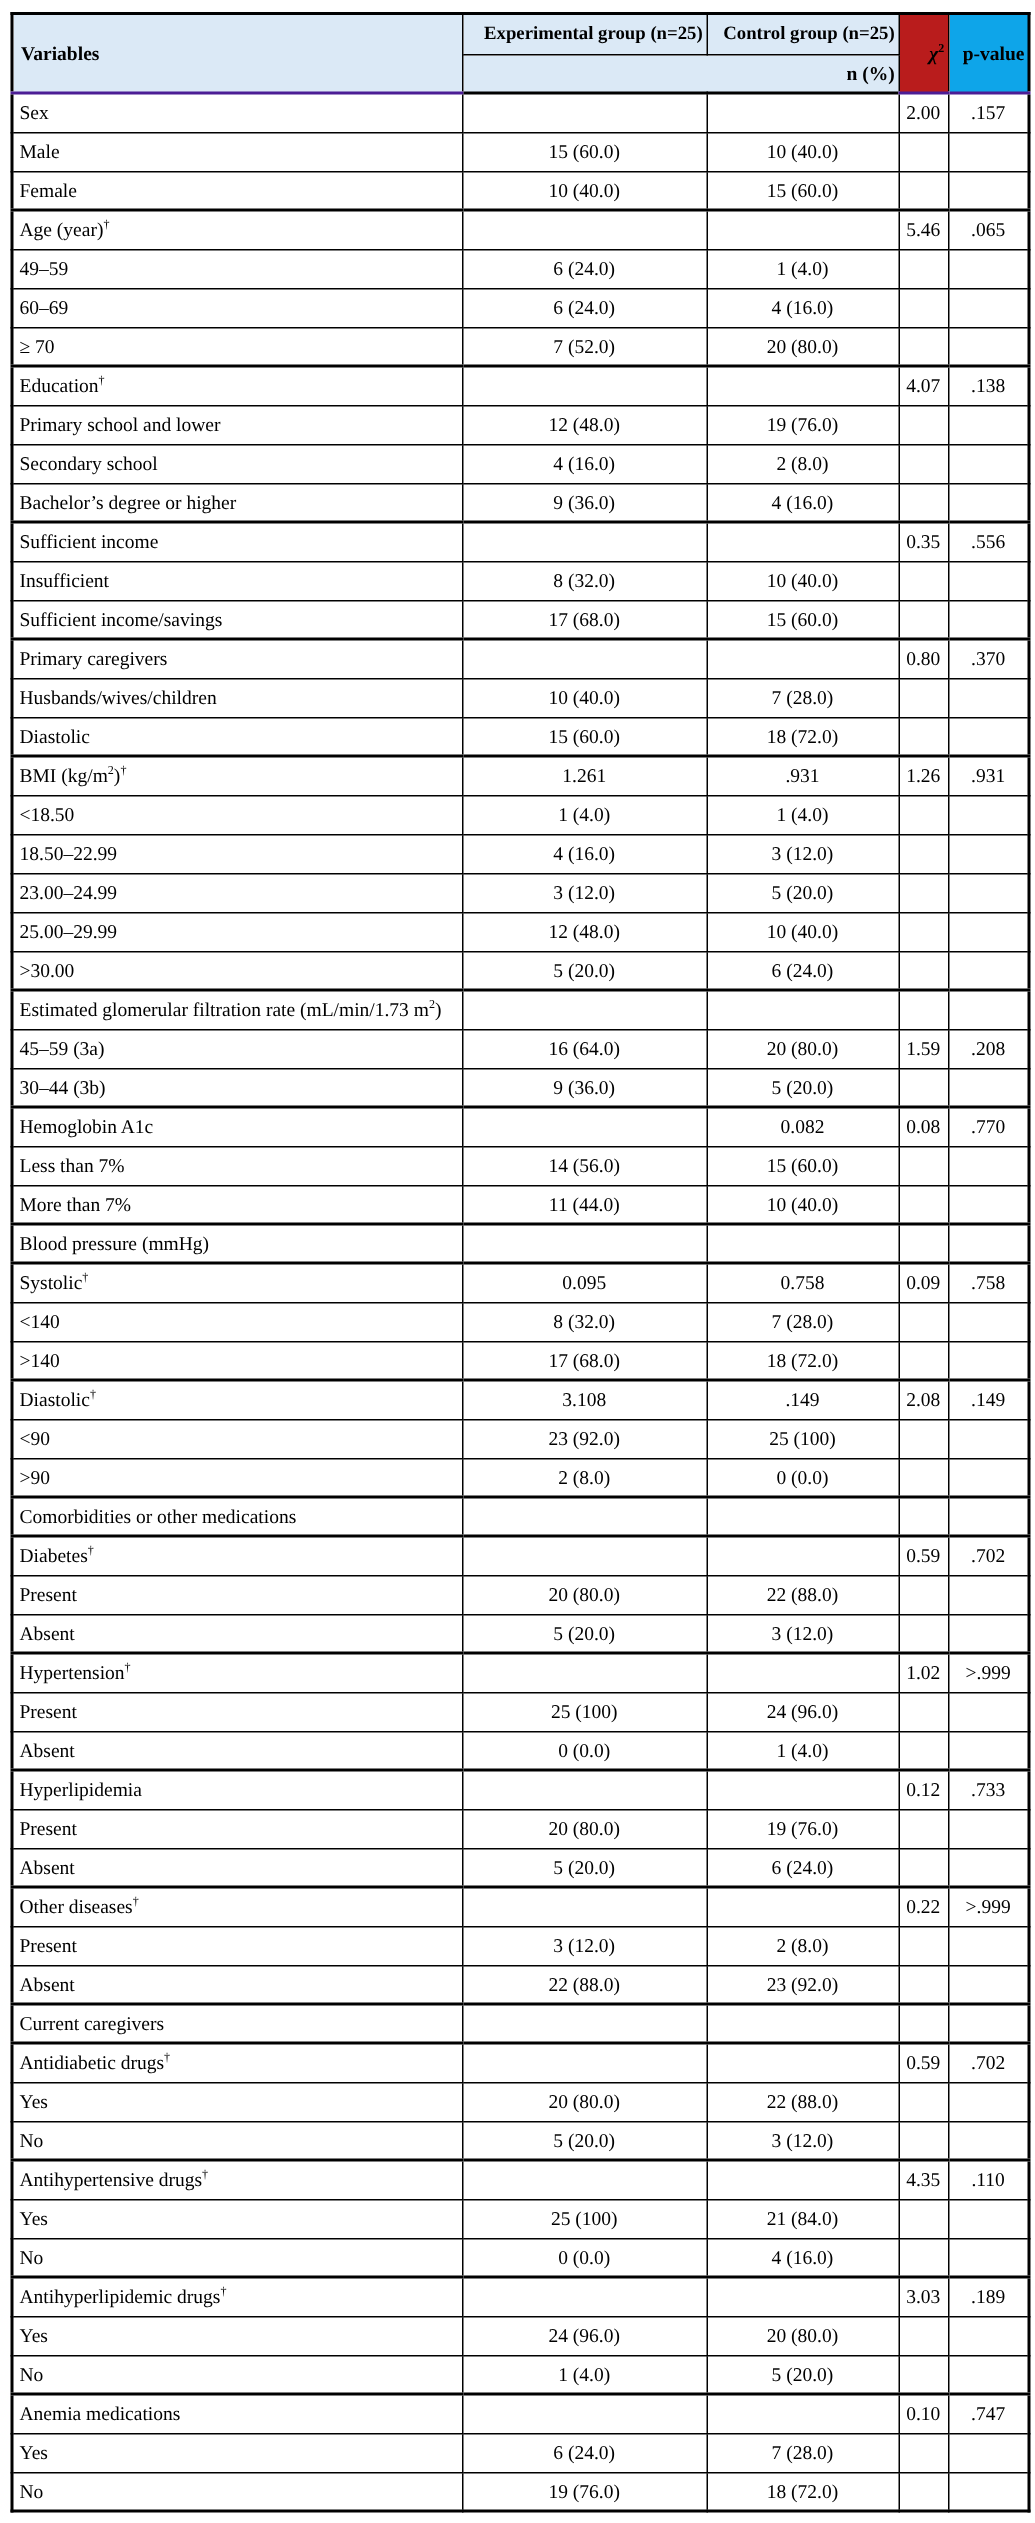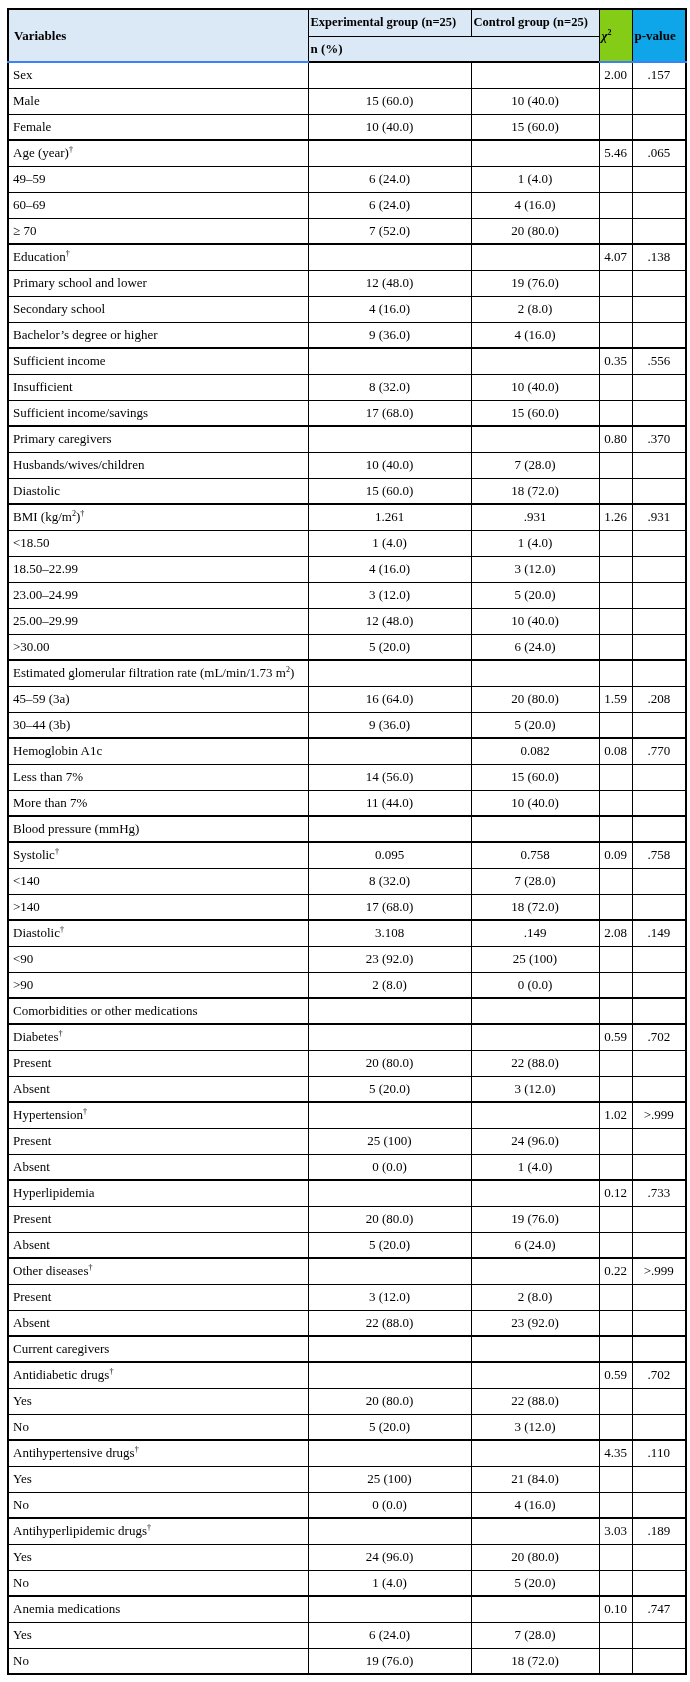--- a/index.html
+++ b/index.html
@@ -19,28 +19,28 @@
   }
   th, td {
     border: 1px solid #000;
     overflow: hidden;
     white-space: nowrap;
     vertical-align: middle;
   }
   thead th {
     font-weight: bold;
     font-size: 13px;
-    text-align: left;
+    text-align: right;
     padding: 0 2px;
   }
   thead tr.h1 { height: 27px; }
   thead tr.h2 { height: 26px; }
   th.var-h { text-align: left; padding-left: 5px; }
   th.group-h { font-size: 12.5px; border-bottom: 1px solid #000; }
-  th.span-h  { border-bottom: 2px solid #3b82f6; }
+  th.span-h  { border-bottom: 2px solid #4c1d95; }
   th.npct-h  { border-bottom: 2px solid #000; }
   .chi-sym { font-style: italic; }
 
   tbody tr { height: 26px; font-size: 13px; }
   tbody tr.section td { border-top: 2px solid #000; }
   td.var { text-align: left; padding: 0 4px; }
   td.num { text-align: center; padding: 0 2px; }
   sup { font-size: 0.62em; line-height: 0; }
 </style>
 </head>
@@ -53,21 +53,21 @@
       <col style="width:163px">
       <col style="width:128px">
       <col style="width:33px">
       <col style="width:54px">
     </colgroup>
     <thead>
       <tr class="h1">
         <th rowspan="2" class="var-h span-h" style="background: rgb(219, 233, 246);">Variables</th>
         <th class="group-h" style="background: rgb(219, 233, 246);">Experimental group (n=25)</th>
         <th class="group-h" style="background: rgb(219, 233, 246); margin-top: 16px;">Control group (n=25)</th>
-        <th rowspan="2" class="span-h" style="background: #84cc16;"><span class="chi-sym">χ</span><sup>2</sup></th>
+        <th rowspan="2" class="span-h" style="background: #b91c1c;"><span class="chi-sym">χ</span><sup>2</sup></th>
         <th rowspan="2" class="span-h" style="background: #0ea5e9;">p-value</th>
       </tr>
       <tr class="h2">
         <th colspan="2" class="npct-h" style="background: rgb(219, 233, 246);">n (%)</th>
       </tr>
     </thead>
     <tbody>
         <tr class="section">
           <td class="var">Sex</td>
           <td class="num"></td>

